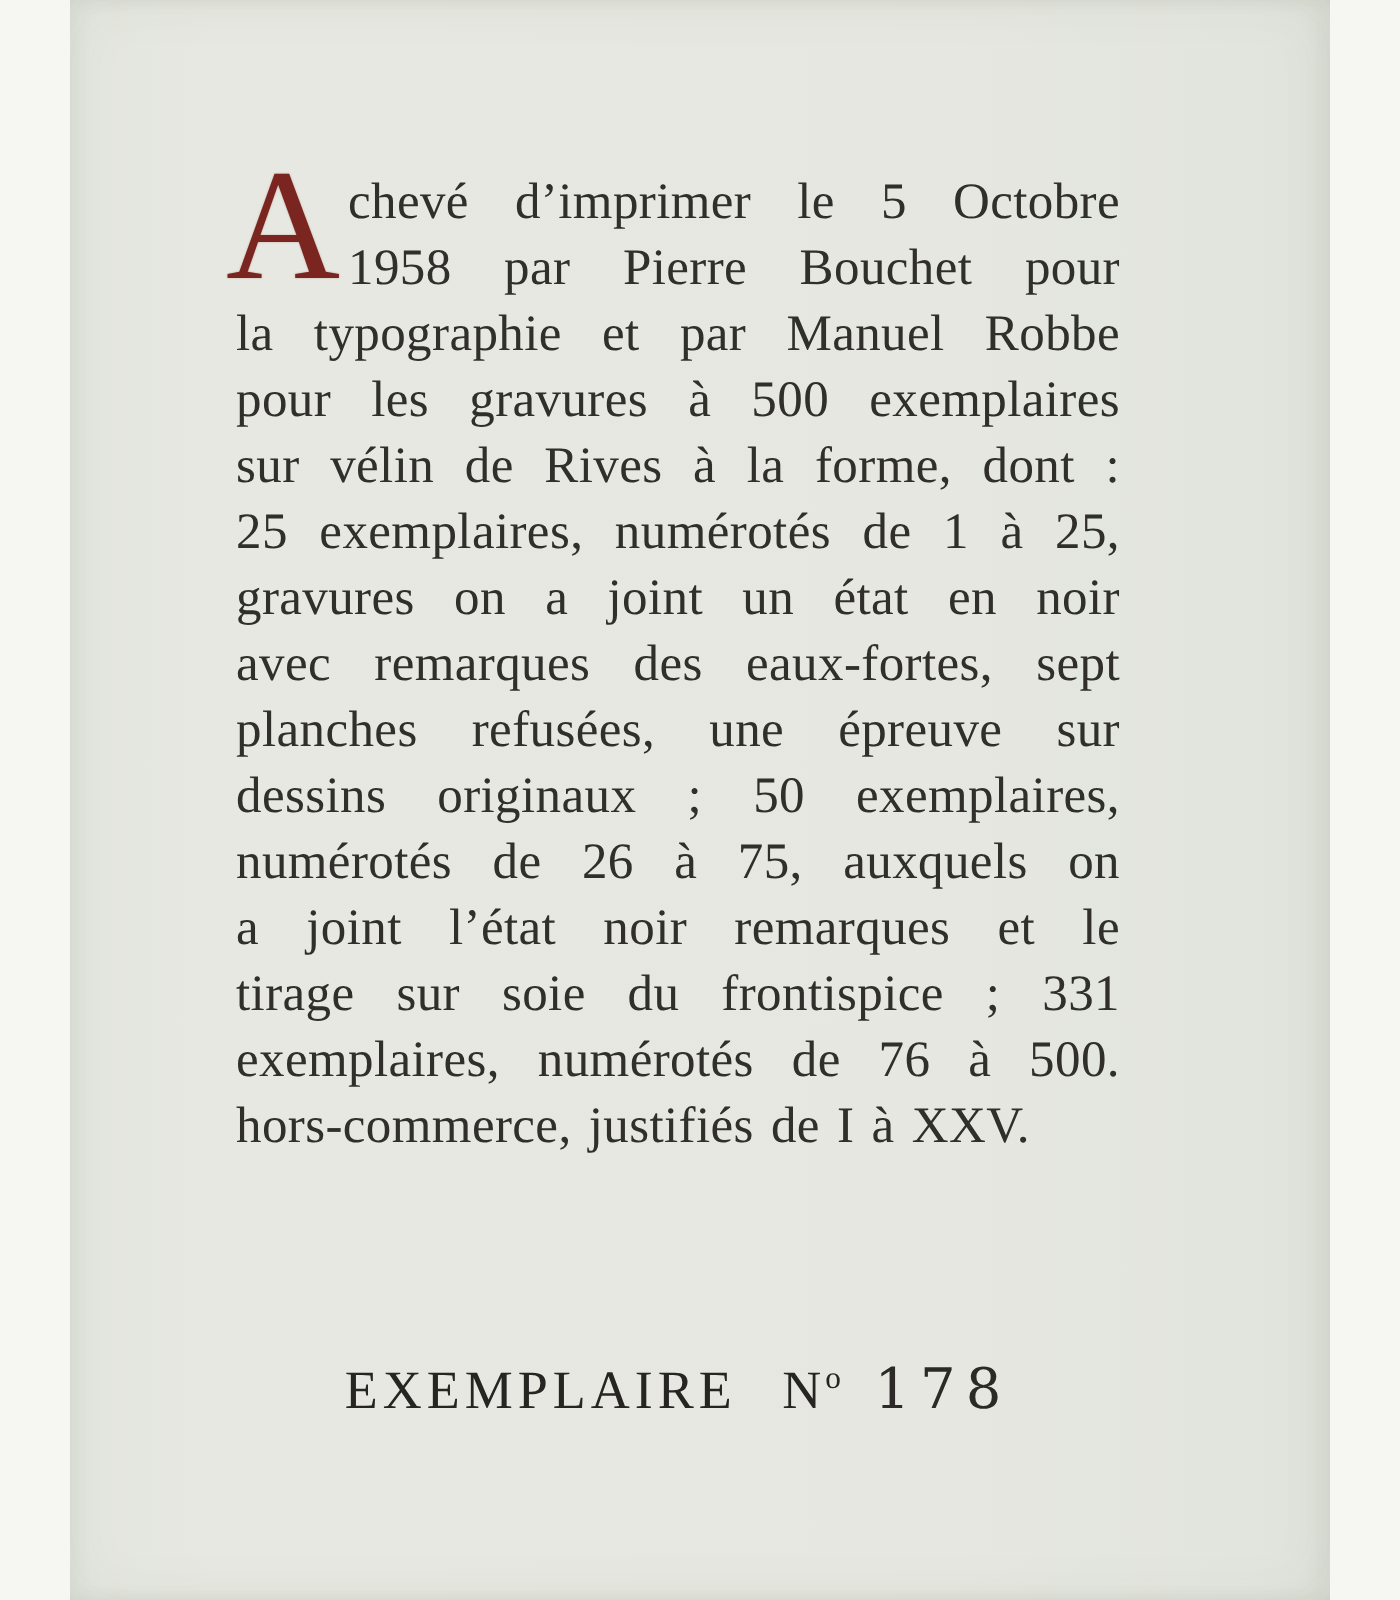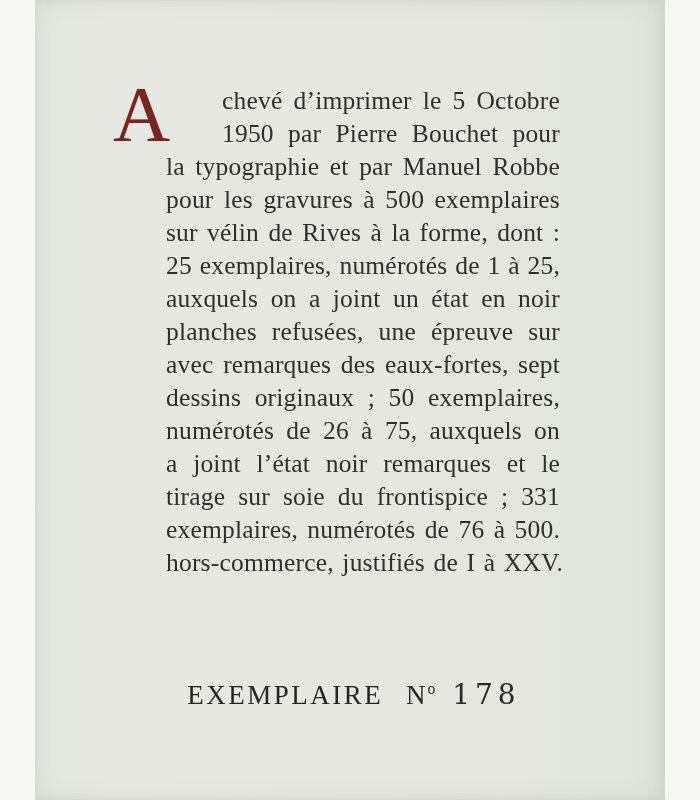--- a/index.html
+++ b/index.html
@@ -49,33 +49,32 @@
     color: #7b2521;
     text-shadow: 0 0 1px rgba(123, 37, 33, 0.35);
   }
   .line {
     font-size: 25.5px;
     line-height: 33px;
     white-space: nowrap;
     text-align: justify;
     text-align-last: justify;
     letter-spacing: 0.2px;
-    margin-left: 48px;
   }
   .line.indent {
     padding-left: 56px;
   }
   .line.last {
     text-align: center;
     text-align-last: left;
     word-spacing: 2px;
   }
   .justification-line {
     position: absolute;
-    left: 98px;
+    left: 83px;
     top: 678px;
     width: 442px;
     text-align: center;
     color: #262522;
     font-size: 27px;
     line-height: 33px;
     white-space: nowrap;
   }
   .exemplaire-word {
     letter-spacing: 2.5px;
@@ -103,28 +102,28 @@
 <body>
 
 <div class="stage">
   <div class="page">
 
     <div class="text-block">
       <div class="colophon">
         <span class="drop-cap">A</span>
         <div>
             <div class="line indent">chevé d’imprimer le 5 Octobre</div>
-            <div class="line indent">1950 par Pierre Bouchet pour</div>
+            <div class="line indent">1958 par Pierre Bouchet pour</div>
             <div class="line">la typographie et par Manuel Robbe</div>
             <div class="line">pour les gravures à 500 exemplaires</div>
             <div class="line">sur vélin de Rives à la forme, dont :</div>
             <div class="line">25 exemplaires, numérotés de 1 à 25,</div>
-            <div class="line">auxquels on a joint un état en noir</div>
+            <div class="line">gravures on a joint un état en noir</div>
+            <div class="line">avec remarques des eaux-fortes, sept</div>
             <div class="line">planches refusées, une épreuve sur</div>
-            <div class="line">avec remarques des eaux-fortes, sept</div>
             <div class="line">dessins originaux ; 50 exemplaires,</div>
             <div class="line">numérotés de 26 à 75, auxquels on</div>
             <div class="line">a joint l’état noir remarques et le</div>
             <div class="line">tirage sur soie du frontispice ; 331</div>
             <div class="line">exemplaires, numérotés de 76 à 500.</div>
             <div class="line last">hors-commerce, justifiés de I à XXV.</div>
           </div>
       </div>
     </div>
 

